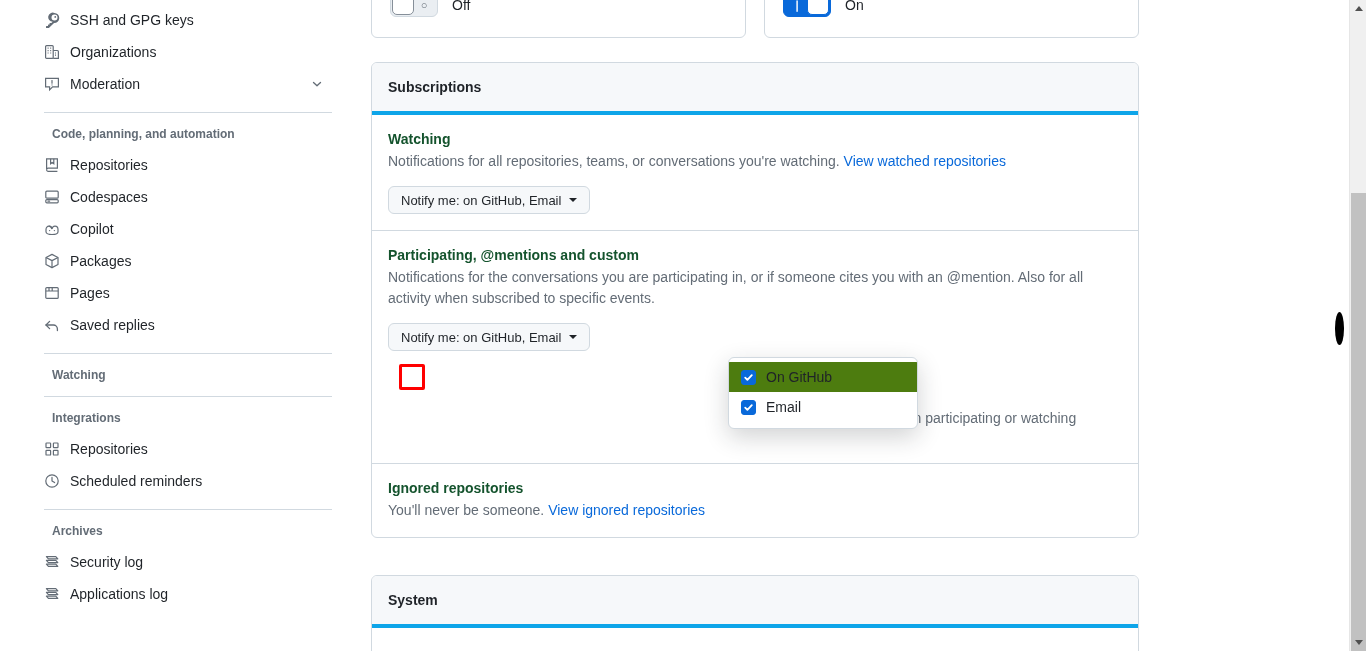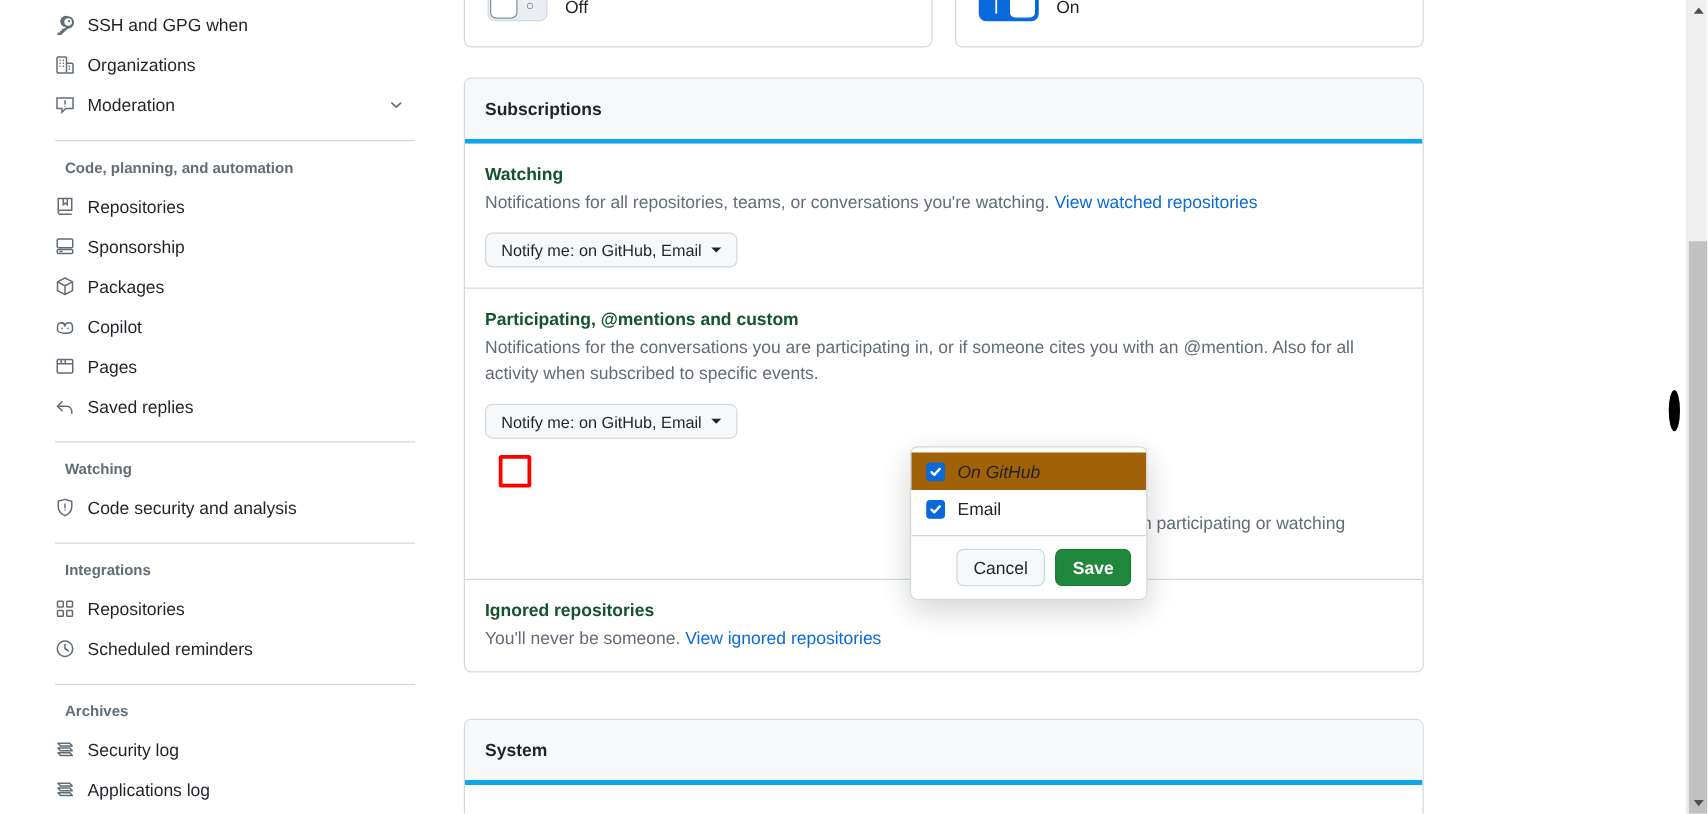--- a/index.html
+++ b/index.html
@@ -149,21 +149,21 @@
   .dd-list { padding: 4px 0 6px 0; }
   .dd-item {
     display: flex; align-items: center;
     gap: 10px;
     height: 30px;
     padding: 0 12px;
     font-size: 14px; color: #1f2328;
     cursor: pointer;
     position: relative;
   }
-  .dd-item.hl { background: #a16207; font-style: italic; }
+  .dd-item.hl { background: #4d7c0f; }
   .cbx {
     width: 15px; height: 15px; flex: 0 0 15px;
     border-radius: 3px;
     background: #0969da; border: 1px solid #0969da;
     display: flex; align-items: center; justify-content: center;
     cursor: pointer;
   }
   .cbx svg { display: block; }
   .dd-foot {
     border-top: 1px solid #d1d9e0;
@@ -245,21 +245,21 @@
   <div class="sidebar">
 
     <div style="height:4px"></div>
 
     <div class="nav-item">
       <span class="nav-ico">
         <svg width="16" height="16" viewBox="0 0 16 16" fill="currentColor">
             <path d="M10.5 1a4.5 4.5 0 1 0-1.78 8.63L7.35 11H6a.5.5 0 0 0-.5.5v1H4.5a.5.5 0 0 0-.5.5v1H2.5a.5.5 0 0 0-.5.5V16h2.8a.5.5 0 0 0 .35-.15l4.9-4.9A4.5 4.5 0 0 0 10.5 1Zm0 1.5a3 3 0 1 1 0 6 3 3 0 0 1 0-6Zm.75 1.5a.9.9 0 1 0 0 1.8.9.9 0 0 0 0-1.8Z"></path>
           </svg>
       </span>
-      <span class="nav-label">SSH and GPG when</span>
+      <span class="nav-label">SSH and GPG keys</span>
     </div>
 
     <div class="nav-item">
       <span class="nav-ico">
         <svg width="16" height="16" viewBox="0 0 16 16" fill="none" stroke="currentColor" stroke-width="1.2">
             <rect x="1.6" y="1.6" width="7.6" height="12.8" rx="1"></rect>
             <path d="M9.2 6.5h4.2a1 1 0 0 1 1 1v6.9H9.2"></path>
             <path d="M3.6 4.2h1M6.2 4.2h1M3.6 6.6h1M6.2 6.6h1M3.6 9h1M6.2 9h1M11 9h1M11 11.2h1"></path>
           </svg>
       </span>
@@ -298,47 +298,47 @@
     </div>
 
     <div class="nav-item">
       <span class="nav-ico">
         <svg width="16" height="16" viewBox="0 0 16 16" fill="none" stroke="currentColor" stroke-width="1.2">
             <rect x="1.8" y="2.2" width="12.4" height="7" rx="1"></rect>
             <rect x="1.8" y="10.6" width="12.4" height="3.2" rx="1"></rect>
             <path d="M4 12.2h1.6" stroke-linecap="round"></path>
           </svg>
       </span>
-      <span class="nav-label">Sponsorship</span>
-    </div>
-
-    <div class="nav-item">
-      <span class="nav-ico">
-        <svg width="16" height="16" viewBox="0 0 16 16" fill="none" stroke="currentColor" stroke-width="1.2" stroke-linejoin="round">
-            <path d="M8 1.4 14 4.5v7L8 14.6 2 11.5v-7z"></path>
-            <path d="m2 4.5 6 3.1 6-3.1M8 7.6v7"></path>
-          </svg>
-      </span>
-      <span class="nav-label">Packages</span>
+      <span class="nav-label">Codespaces</span>
     </div>
 
     <div class="nav-item">
       <span class="nav-ico">
         <svg width="16" height="16" viewBox="0 0 16 16" fill="none" stroke="currentColor" stroke-width="1.2">
             <path d="M2 8.4c0-2 1.3-3.2 3-3.2s3 1 3 2.9c0-1.9 1.3-2.9 3-2.9s3 1.2 3 3.2v2.3c0 1.6-2.4 2.8-6 2.8s-6-1.2-6-2.8V8.4Z"></path>
             <path d="M8 8.1c-.5-1.9-1.6-3-3.2-3"></path>
             <circle cx="5.6" cy="9.6" r=".7" fill="currentColor" stroke="none"></circle>
             <circle cx="10.4" cy="9.6" r=".7" fill="currentColor" stroke="none"></circle>
           </svg>
       </span>
       <span class="nav-label">Copilot</span>
     </div>
 
     <div class="nav-item">
       <span class="nav-ico">
+        <svg width="16" height="16" viewBox="0 0 16 16" fill="none" stroke="currentColor" stroke-width="1.2" stroke-linejoin="round">
+            <path d="M8 1.4 14 4.5v7L8 14.6 2 11.5v-7z"></path>
+            <path d="m2 4.5 6 3.1 6-3.1M8 7.6v7"></path>
+          </svg>
+      </span>
+      <span class="nav-label">Packages</span>
+    </div>
+
+    <div class="nav-item">
+      <span class="nav-ico">
         <svg width="16" height="16" viewBox="0 0 16 16" fill="none" stroke="currentColor" stroke-width="1.2">
             <rect x="1.8" y="2.6" width="12.4" height="10.8" rx="1"></rect>
             <path d="M1.8 6h12.4M5 2.6V6M8.2 2.6V6"></path>
           </svg>
       </span>
       <span class="nav-label">Pages</span>
     </div>
 
     <div class="nav-item">
       <span class="nav-ico">
@@ -347,30 +347,20 @@
             <path d="M2 8h7.4a4 4 0 0 1 4 4v1.6"></path>
           </svg>
       </span>
       <span class="nav-label">Saved replies</span>
     </div>
 
     <div class="nav-sep"></div>
 
     <div class="nav-group-title">Watching</div>
 
-    <div class="nav-item">
-      <span class="nav-ico">
-        <svg width="16" height="16" viewBox="0 0 16 16" fill="none" stroke="currentColor" stroke-width="1.2" stroke-linejoin="round">
-            <path d="M8 1.5 13.4 3v4.2c0 3.3-2.2 6-5.4 7.3C4.8 13.2 2.6 10.5 2.6 7.2V3z"></path>
-            <path d="M8 5.2v3" stroke-linecap="round"></path>
-            <circle cx="8" cy="9.8" r=".55" fill="currentColor" stroke="none"></circle>
-          </svg>
-      </span>
-      <span class="nav-label">Code security and analysis</span>
-    </div>
 
     <div class="nav-sep"></div>
 
     <div class="nav-group-title">Integrations</div>
 
     <div class="nav-item">
       <span class="nav-ico">
         <svg width="16" height="16" viewBox="0 0 16 16" fill="none" stroke="currentColor" stroke-width="1.2">
             <rect x="2" y="2" width="4.6" height="4.6" rx=".6"></rect>
             <rect x="9.4" y="2" width="4.6" height="4.6" rx=".6"></rect>
@@ -497,24 +487,20 @@
         </div>
         <div class="dd-item">
           <span class="cbx">
             <svg width="11" height="11" viewBox="0 0 12 12" fill="none" stroke="#ffffff" stroke-width="2" stroke-linecap="round" stroke-linejoin="round">
                 <path d="M2.4 6.2 4.8 8.6 9.6 3.4"></path>
               </svg>
           </span>
           <span>Email</span>
         </div>
       </div>
-      <div class="dd-foot">
-        <button class="btn-cancel">Cancel</button>
-        <button class="btn-save">Save</button>
-      </div>
     </div>
 
   </div>
 
   <div class="annot"></div>
 
   <div class="scrollbar">
     <div class="sb-arrow up">
       <span class="sb-tri up"></span>
     </div>

